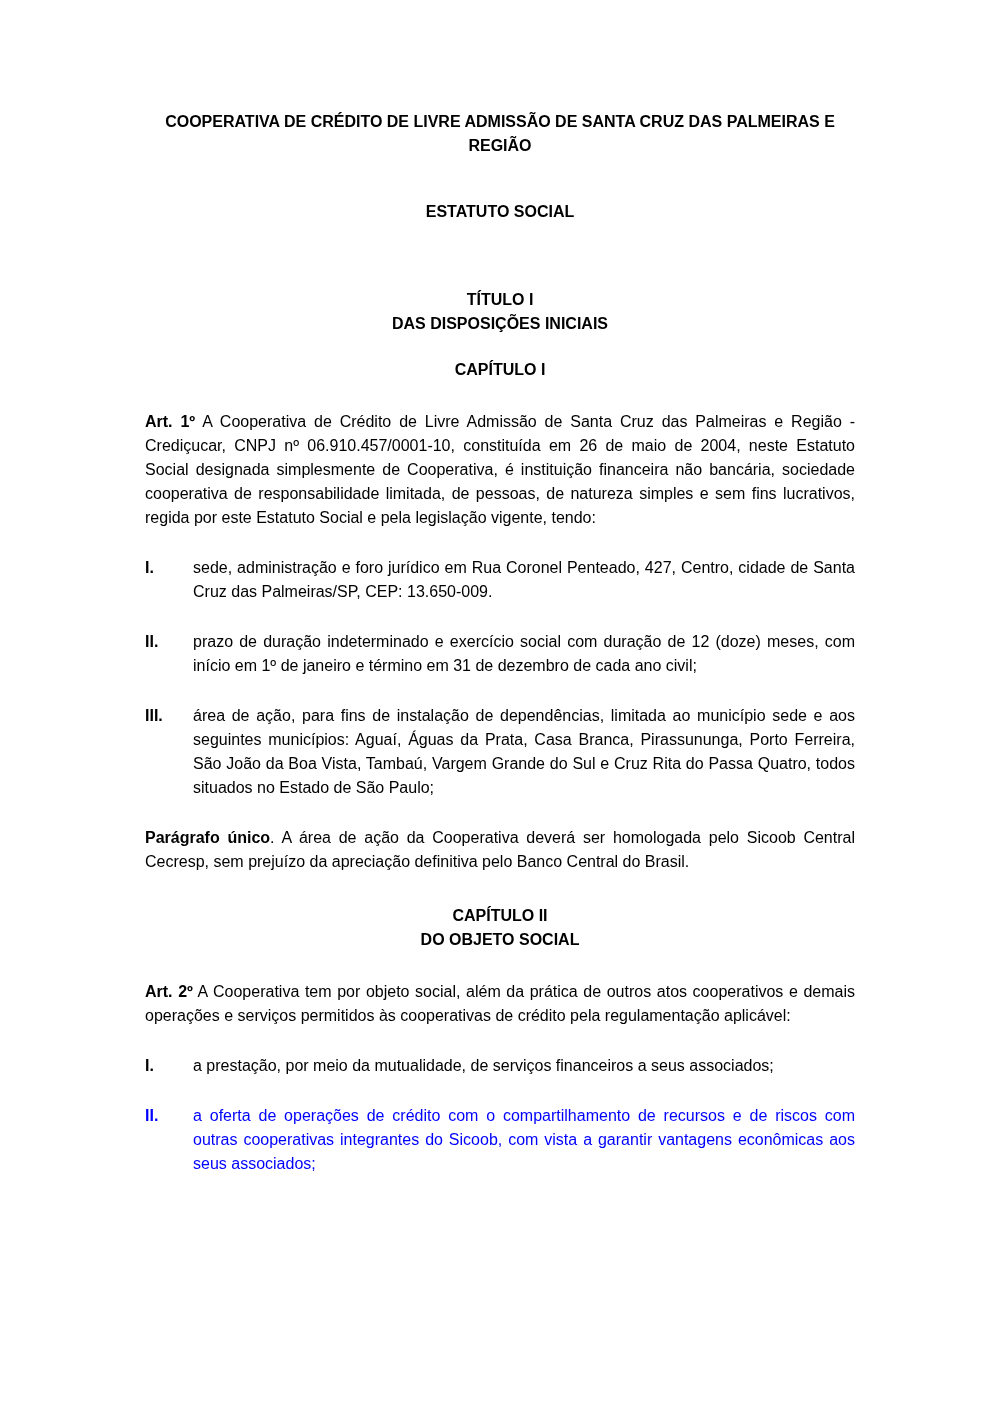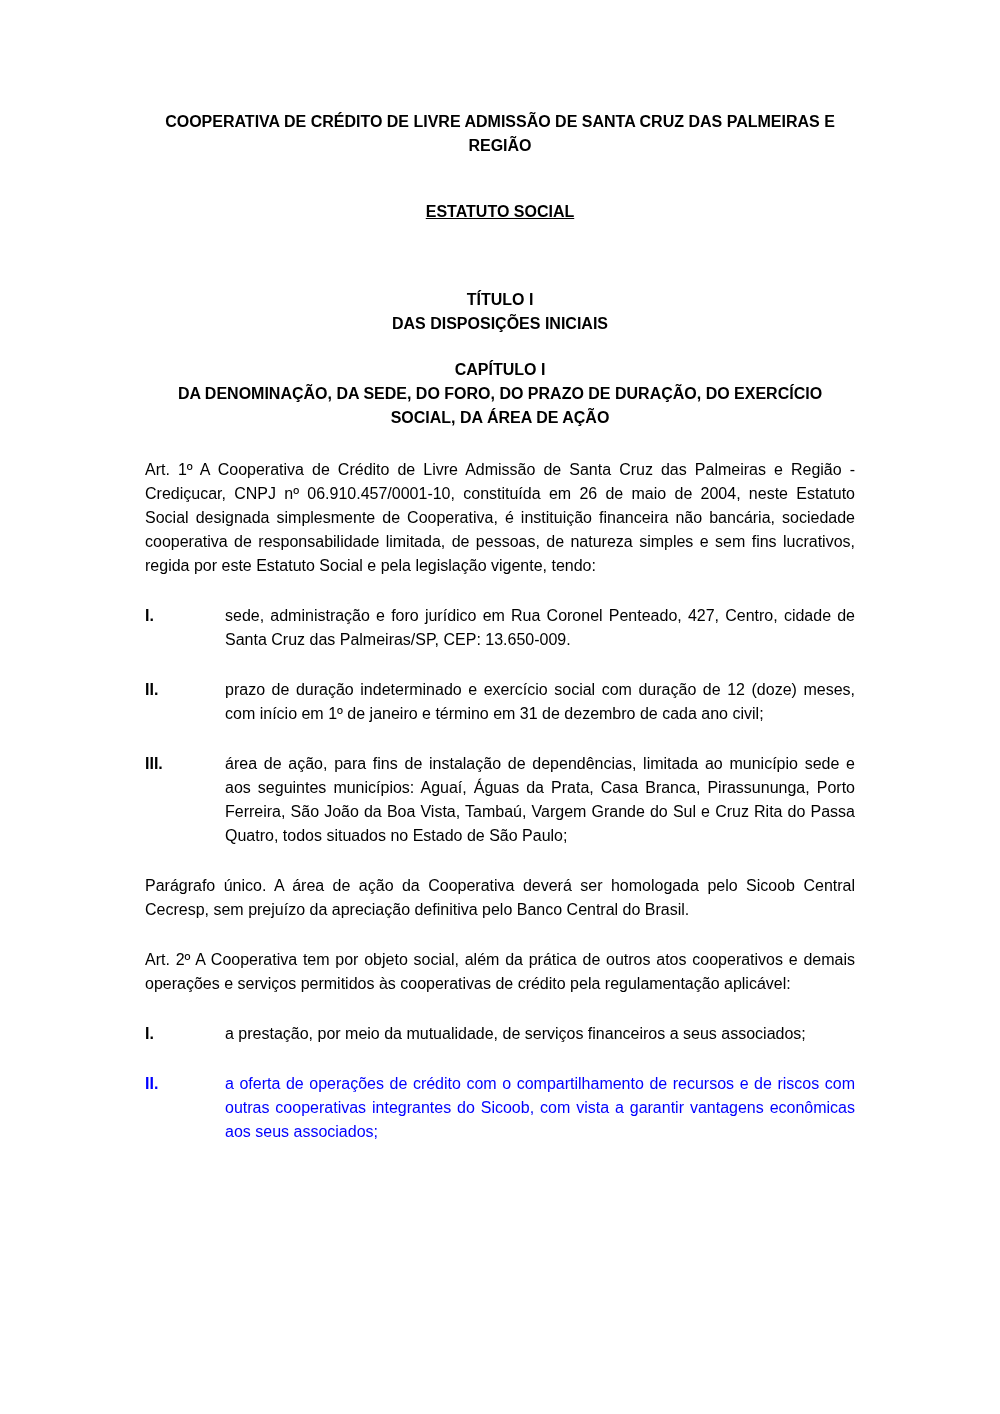--- a/index.html
+++ b/index.html
@@ -24,49 +24,47 @@
     text-align: center;
     font-weight: bold;
   }
   .header-title {
     margin-bottom: 42px;
   }
   .doc-title {
     margin-bottom: 64px;
   }
   .doc-title .underlined {
-    text-decoration: underline;
     text-align: center;
   }
   .section-heading {
     margin-bottom: 22px;
   }
   .section-heading.cap {
     margin-bottom: 28px;
     margin-top: 30px;
   }
   p.body-par {
     text-align: justify;
     margin-bottom: 26px;
   }
-  .bold { font-weight: normal; }
+  .bold { font-weight: bold; }
   .italic { }
   .list-item {
     display: flex;
     margin-bottom: 26px;
   }
   .list-item .num {
     width: 48px;
     flex-shrink: 0;
     font-weight: bold;
   }
   .list-item .text {
     flex: 1;
     text-align: justify;
-    margin-left: 32px;
   }
   .blue { color: var(--highlight-blue, #0000FF); }
 </style>
 </head>
 <body style="color: rgb(0, 0, 0);">
 
 <div class="page">
 
   <div class="center-bold header-title">COOPERATIVA DE CRÉDITO DE LIVRE ADMISSÃO DE SANTA CRUZ DAS PALMEIRAS E REGIÃO</div>
 
@@ -74,21 +72,20 @@
     <span class="underlined">ESTATUTO SOCIAL</span>
   </div>
 
   <div class="center-bold section-heading">
     <div>TÍTULO I</div>
     <div>DAS DISPOSIÇÕES INICIAIS</div>
   </div>
 
   <div class="center-bold section-heading cap" style="margin-top:16px;">
     <div>CAPÍTULO I</div>
-    <div>DA DENOMINAÇÃO, DA SEDE, DO FORO, DO PRAZO DE DURAÇÃO, DO EXERCÍCIO SOCIAL, DA ÁREA DE AÇÃO</div>
   </div>
 
   <p class="body-par"><span class="bold">Art. 1º</span><span> A Cooperativa de Crédito de Livre Admissão de Santa Cruz das Palmeiras e Região - Crediçucar, CNPJ nº 06.910.457/0001-10, constituída em 26 de maio de 2004, neste Estatuto Social designada simplesmente de </span><span class="italic">Cooperativa</span><span>, é instituição financeira não bancária, sociedade cooperativa de responsabilidade limitada, de pessoas, de natureza simples e sem fins lucrativos, regida por este Estatuto Social e pela legislação vigente, tendo:</span></p>
 
   <div class="list-item">
     <span class="num">I.</span>
     <span class="text">sede, administração e foro jurídico em Rua Coronel Penteado, 427, Centro, cidade de Santa Cruz das Palmeiras/SP, CEP: 13.650-009.</span>
   </div>
 
   <div class="list-item">
@@ -96,20 +93,24 @@
     <span class="text">prazo de duração indeterminado e exercício social com duração de 12 (doze) meses, com início em 1º de janeiro e término em 31 de dezembro de cada ano civil;</span>
   </div>
 
   <div class="list-item">
     <span class="num">III.</span>
     <span class="text">área de ação, para fins de instalação de dependências, limitada ao município sede e aos seguintes municípios: Aguaí, Águas da Prata, Casa Branca, Pirassununga, Porto Ferreira, São João da Boa Vista, Tambaú, Vargem Grande do Sul e Cruz Rita do Passa Quatro, todos situados no Estado de São Paulo;</span>
   </div>
 
   <p class="body-par"><span class="bold">Parágrafo único</span><span>. A área de ação da </span><span class="italic">Cooperativa</span><span> deverá ser homologada pelo Sicoob Central Cecresp, sem prejuízo da apreciação definitiva pelo Banco Central do Brasil.</span></p>
 
+  <div class="center-bold section-heading cap">
+    <div>CAPÍTULO II</div>
+    <div>DO OBJETO SOCIAL</div>
+  </div>
 
   <p class="body-par"><span class="bold">Art. 2º</span><span> A </span><span class="italic">Cooperativa</span><span> tem por objeto social, além da prática de outros atos cooperativos e demais operações e serviços permitidos às cooperativas de crédito pela regulamentação aplicável:</span></p>
 
   <div class="list-item">
     <span class="num">I.</span>
     <span class="text">a prestação, por meio da mutualidade, de serviços financeiros a seus associados;</span>
   </div>
 
   <div class="list-item blue">
     <span class="num blue">II.</span>

